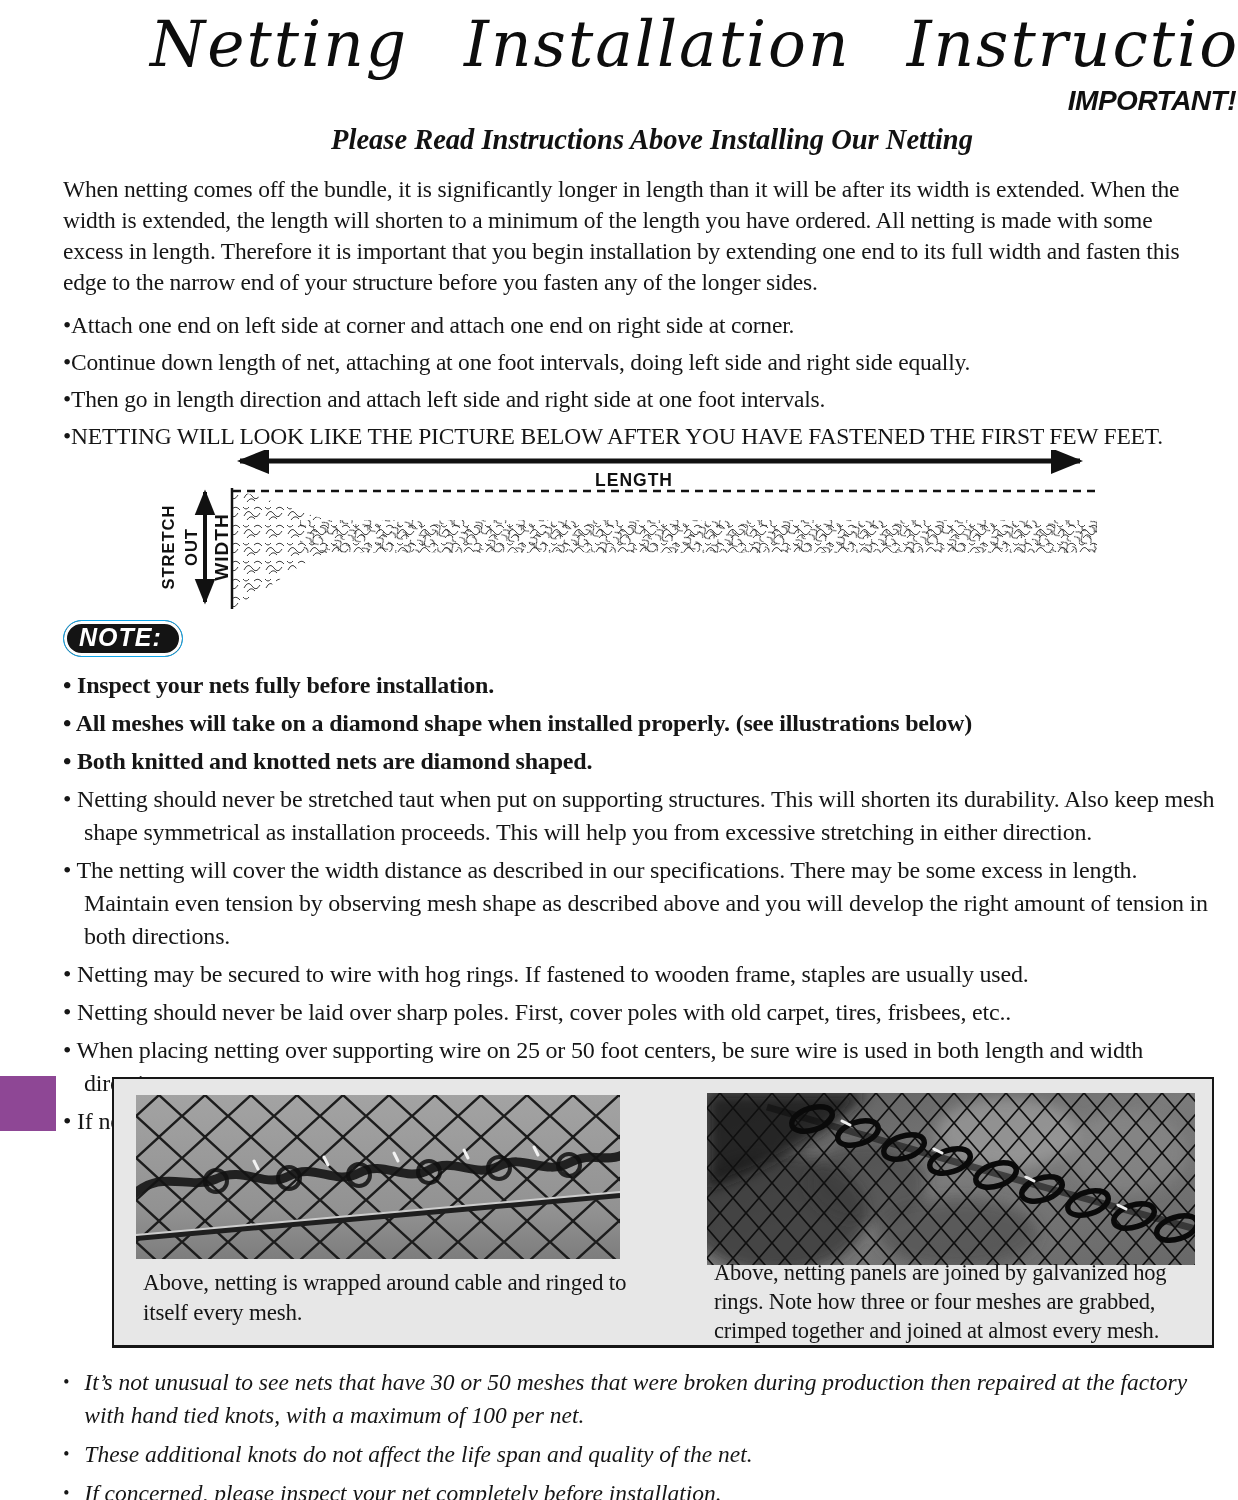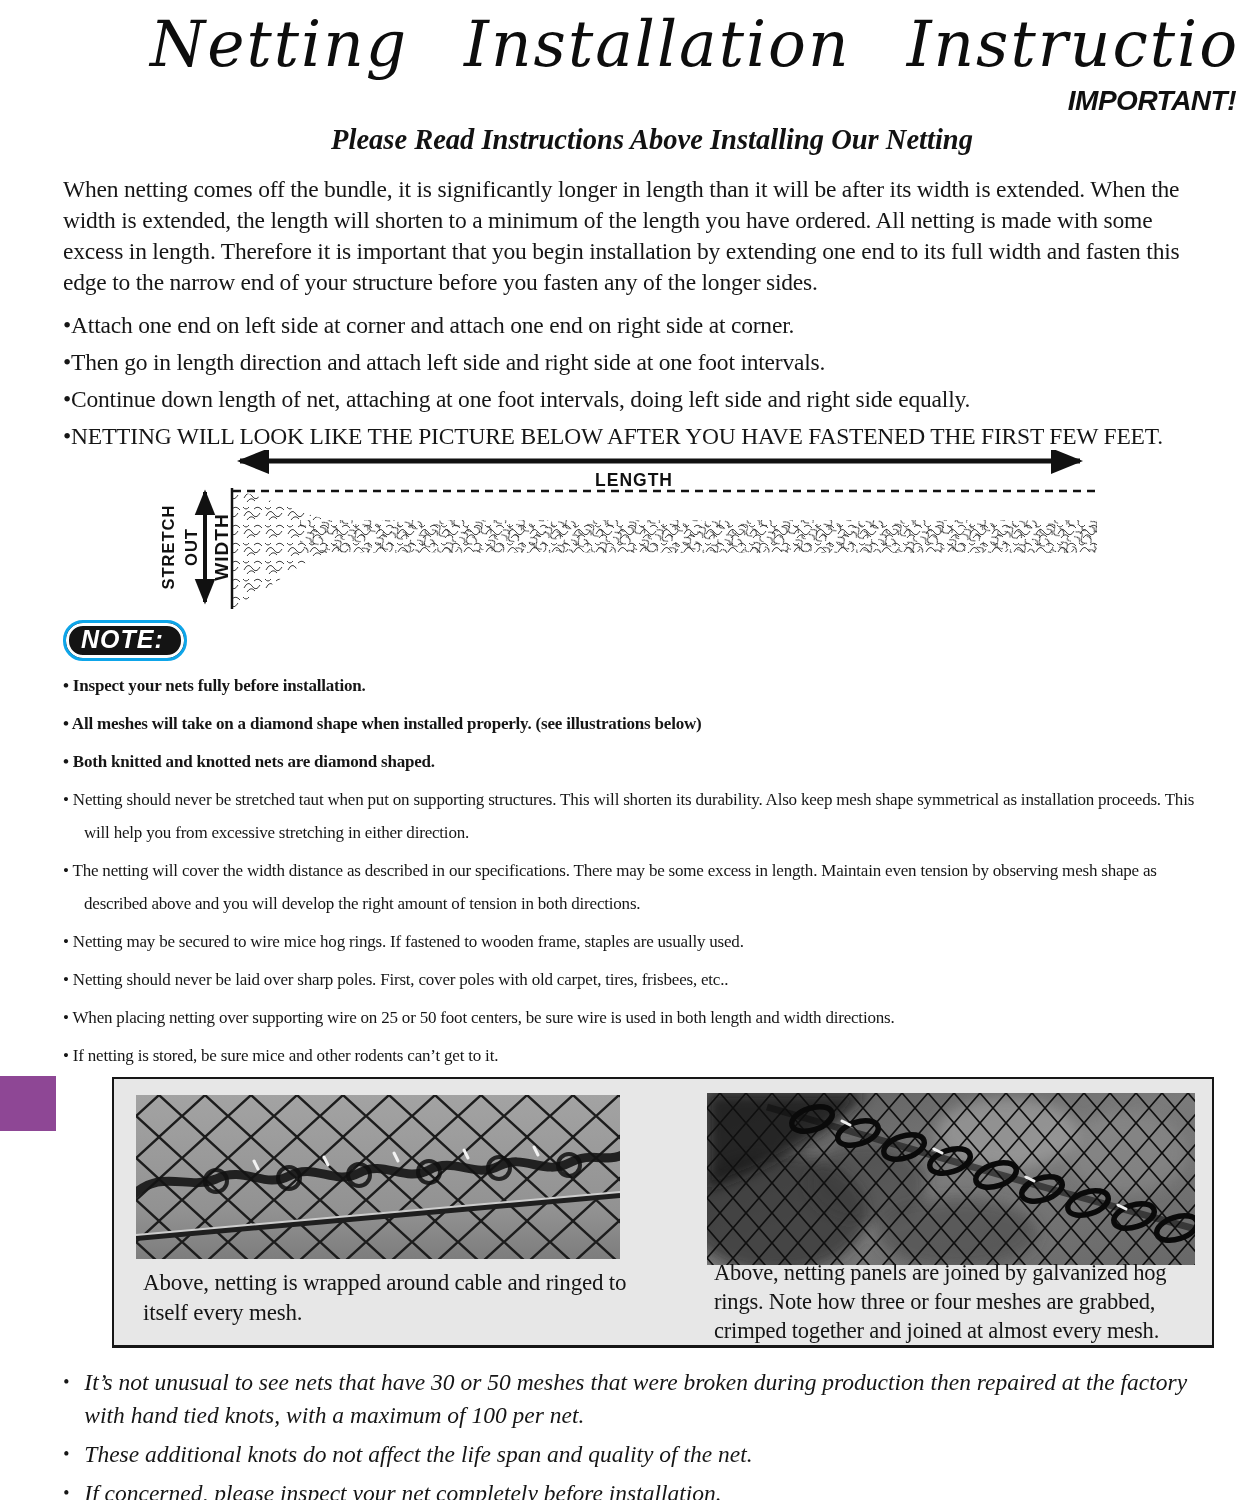--- a/index.html
+++ b/index.html
@@ -40,26 +40,26 @@
   
   .diagram { position:absolute; top:450px; left:0; }
 
   
   .note-badge {
     position:absolute; top:620px; left:63px;
     background:#141414; color:#ffffff;
     font-family:"Liberation Sans", sans-serif; font-weight:bold; font-style:italic;
     font-size:25px; letter-spacing:1px;
     padding:2px 20px 4px 15px; border-radius:20px;
-    border:3px solid #0ea5e9; box-shadow: inset 0 0 0 3px #ffffff;
+    border:1px solid #0ea5e9; box-shadow: inset 0 0 0 3px #ffffff;
   }
 
   .notes { position:absolute; top:669px; left:63px; width:1158px; }
   .note-item {
-    font-size:17px; line-height:33px; margin-bottom:5px;
+    font-size:24px; line-height:33px; margin-bottom:5px;
     padding-left:21px; text-indent:-21px; letter-spacing:-0.2px;
   }
   .note-item.bold { font-weight:bold; }
 
   
   .purple-tab {
     position:absolute; left:0; top:1076px; width:56px; height:55px;
     background:#8e4795;
   }
 
@@ -88,22 +88,22 @@
 <div class="page">
 
   <div class="title">Netting  Installation  Instructions</div>
   <div class="important">IMPORTANT!</div>
   <div class="subtitle">Please Read Instructions Above Installing Our Netting</div>
 
   <div class="intro">When netting comes off the bundle, it is significantly longer in length than it will be after its width is extended. When the width is extended, the length will shorten to a minimum of the length you have ordered. All netting is made with some excess in length. Therefore it is important that you begin installation by extending one end to its full width and fasten this edge to the narrow end of your structure before you fasten any of the longer sides.</div>
 
   <div class="steps">
     <div class="step">•Attach one end on left side at corner and attach one end on right side at corner.</div>
+    <div class="step">•Continue down length of net, attaching at one foot intervals, doing left side and right side equally.</div>
     <div class="step">•Then go in length direction and attach left side and right side at one foot intervals.</div>
-    <div class="step">•Continue down length of net, attaching at one foot intervals, doing left side and right side equally.</div>
     <div class="step">•NETTING WILL LOOK LIKE THE PICTURE BELOW AFTER YOU HAVE FASTENED THE FIRST FEW FEET.</div>
   </div>
 
   <svg class="diagram" width="1238" height="170" viewBox="0 0 1238 170">
     <defs>
       <marker id="arr" viewBox="0 0 10 8" refX="9" refY="4" markerWidth="6.5" markerHeight="6" orient="auto-start-reverse">
           <path d="M0,0 L10,4 L0,8 Z" fill="#111"></path>
         </marker>
       <pattern id="scrib" width="22" height="18" patternUnits="userSpaceOnUse">
         <path d="M2,12 Q6,4 10,10 T18,9 M5,16 Q9,10 13,15 M12,5 Q16,1 20,6 M1,3 Q4,7 7,3" stroke="#3d3d3d" stroke-width="1" fill="none"></path>
@@ -131,21 +131,21 @@
   </svg>
 
   <div class="note-badge">NOTE:</div>
 
   <div class="notes">
     <div class="note-item bold">• Inspect your nets fully before installation.</div>
     <div class="note-item bold">• All meshes will take on a diamond shape when installed properly. (see illustrations below)</div>
     <div class="note-item bold">• Both knitted and knotted nets are diamond shaped.</div>
     <div class="note-item">• Netting should never be stretched taut when put on supporting structures. This will shorten its durability. Also keep mesh shape symmetrical as installation proceeds. This will help you from excessive stretching in either direction.</div>
     <div class="note-item">• The netting will cover the width distance as described in our specifications. There may be some excess in length. Maintain even tension by observing mesh shape as described above and you will develop the right amount of tension in both directions.</div>
-    <div class="note-item">• Netting may be secured to wire mice hog rings. If fastened to wooden frame, staples are usually used.</div>
+    <div class="note-item">• Netting may be secured to wire with hog rings. If fastened to wooden frame, staples are usually used.</div>
     <div class="note-item">• Netting should never be laid over sharp poles. First, cover poles with old carpet, tires, frisbees, etc..</div>
     <div class="note-item">• When placing netting over supporting wire on 25 or 50 foot centers, be sure wire is used in both length and width directions.</div>
     <div class="note-item">• If netting is stored, be sure mice and other rodents can’t get to it.</div>
   </div>
 
   <div class="purple-tab"></div>
 
   <div class="photo-panel">
 
     <svg class="photo-left" width="484" height="164" viewBox="0 0 484 164">

